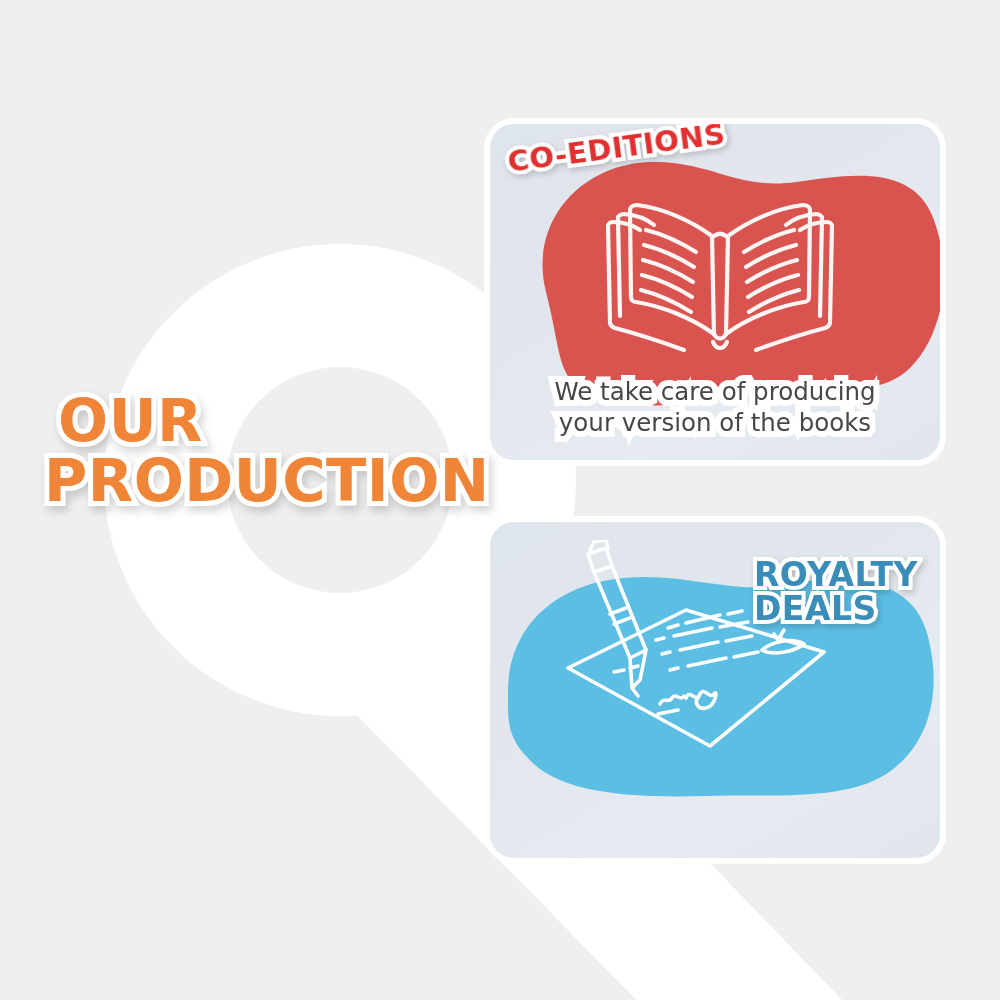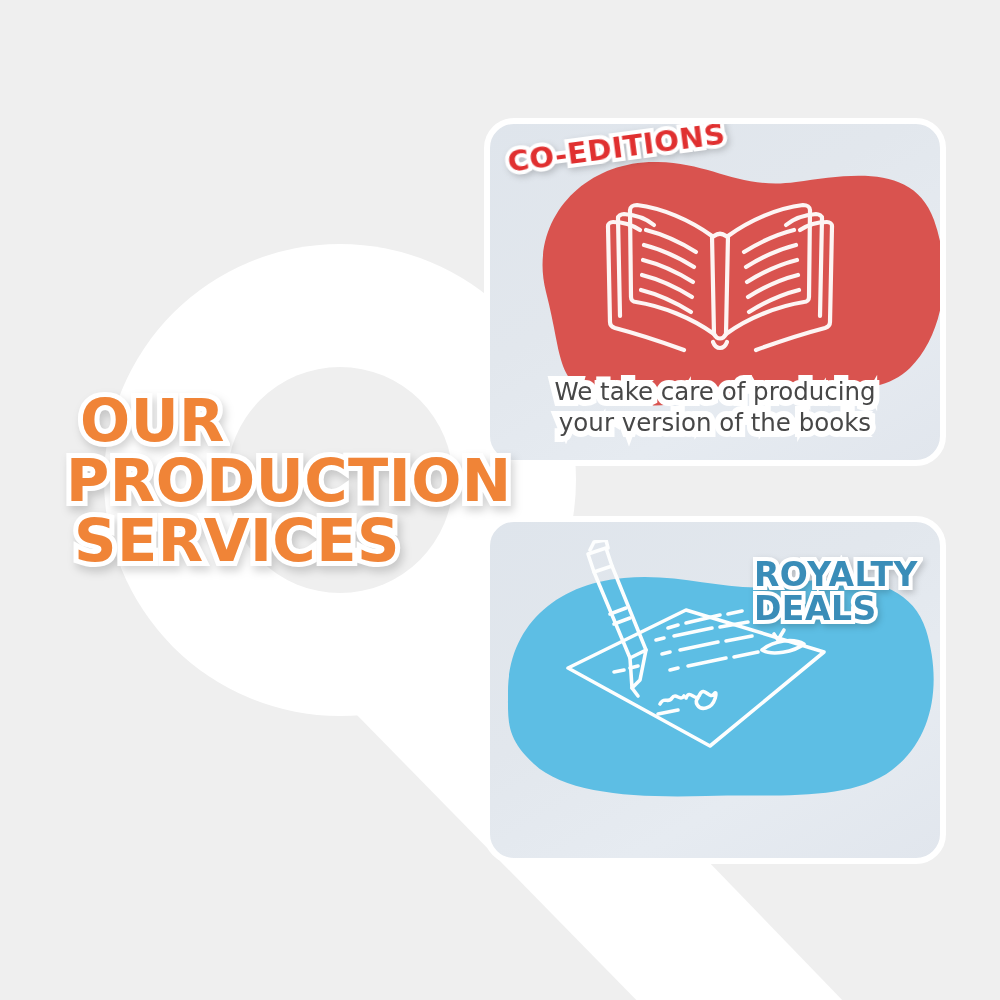--- a/index.html
+++ b/index.html
@@ -19,21 +19,20 @@
     pointer-events:none;
   }
 
   
   #headline {
     position:absolute;
     left:44px;
     top:392px;
     width:430px;
     z-index:5;
-    margin-left:22px;
   }
   #headline .hl-line {
     display:block;
     font-size:59px;
     line-height:57px;
     font-weight:700;
     letter-spacing:0.5px;
     color:#F08437;
     font-family:"DejaVu Sans", sans-serif;
     white-space:nowrap;
@@ -124,21 +123,20 @@
 
     <circle cx="340" cy="480" r="236" fill="#ffffff"></circle>
 
     <circle cx="340" cy="480" r="113" fill="#efefef"></circle>
   </g>
 </svg>
 
 <div id="headline">
   <span class="hl-line l1">OUR</span>
   <span class="hl-line l2">PRODUCTION</span>
-  <span class="hl-line l3">SERVICES</span>
 </div>
 
 <div class="card" id="card-coeditions">
   <div class="card-inner">
 
     <svg class="blob-svg" width="450" height="336" viewBox="0 0 450 336" xmlns="http://www.w3.org/2000/svg">
       <path d="M56,168 C38,98 92,36 168,38 C222,39 250,66 306,58
                C362,50 424,40 444,96 C464,152 452,212 420,244
                C388,276 330,262 276,266 C222,270 168,292 116,276
                C64,260 74,238 56,168 Z" fill="#D9534F"></path>

